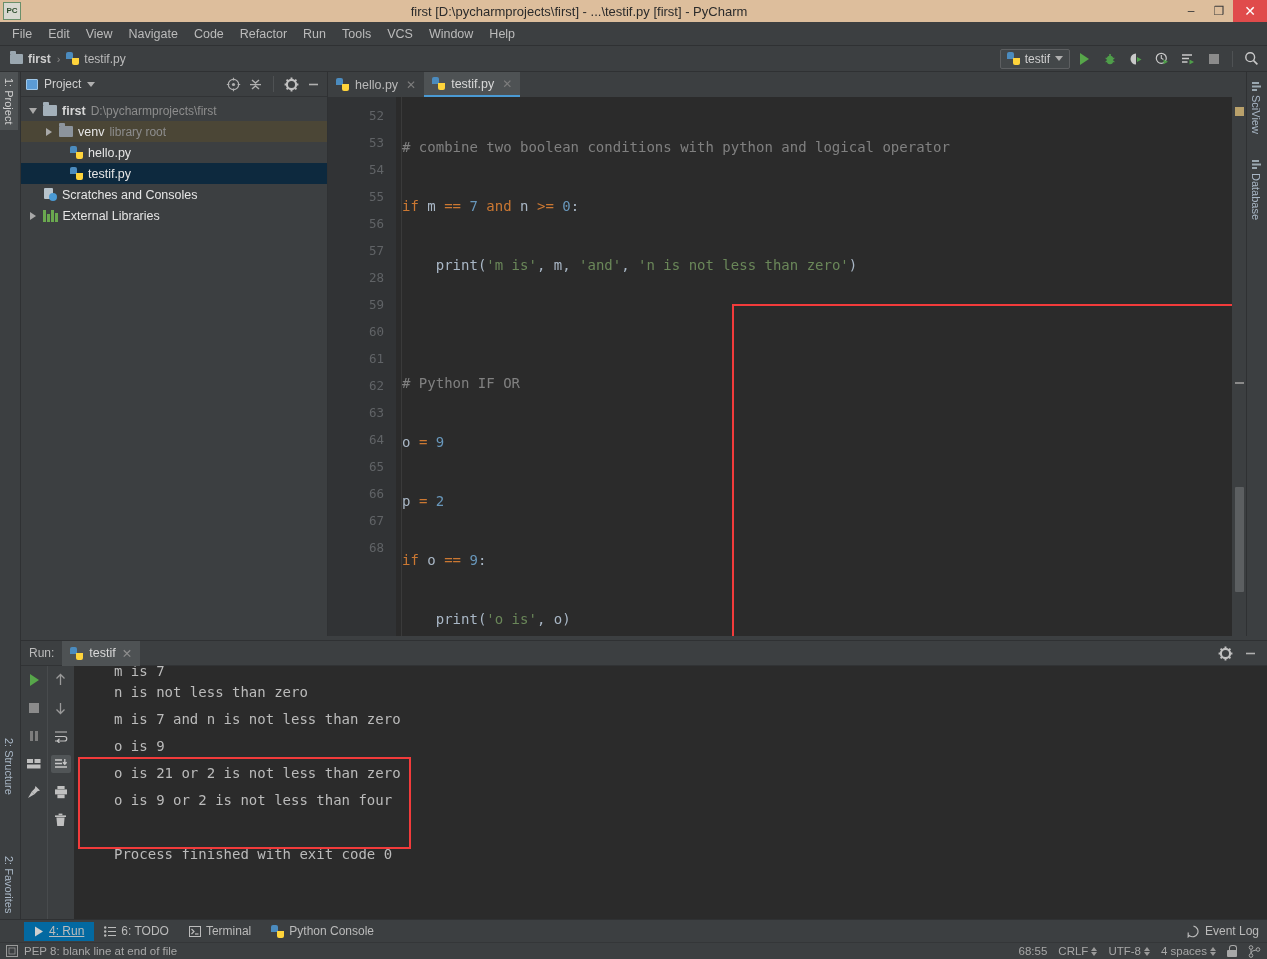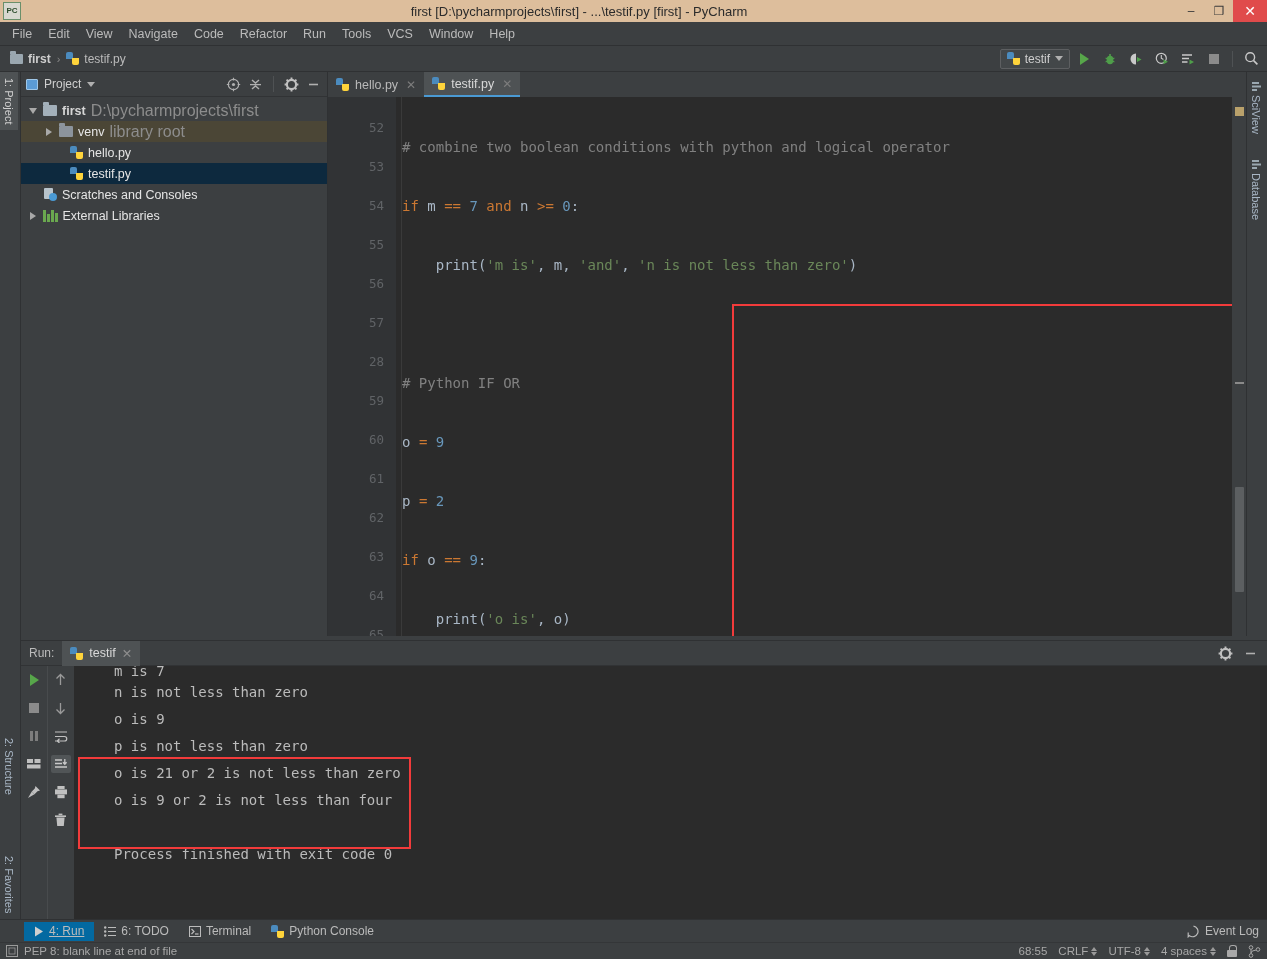--- a/index.html
+++ b/index.html
@@ -104,21 +104,21 @@
 
   .tree{padding-top:3px;font-size:12.5px;}
   .row{height:21px;display:flex;align-items:center;gap:5px;padding-left:6px;white-space:nowrap;}
   .row.sel{background:#0d293e;}
   .row.hl{background:#4b4636;}
   .arrow{width:11px;height:11px;display:flex;align-items:center;justify-content:center;}
   .arr-dn{width:0;height:0;border-left:4.5px solid transparent;border-right:4.5px solid transparent;border-top:6px solid #a9a9a9;}
   .arr-rt{width:0;height:0;border-top:4.5px solid transparent;border-bottom:4.5px solid transparent;border-left:6px solid #a9a9a9;}
   .row .nm{color:#e5e5e5;}
   .row .nm.b{font-weight:bold;color:#d6d6d6;}
-  .row .sub{color:#8d8d8d;font-size:16px;}
+  .row .sub{color:#8d8d8d;font-size:12px;}
   .fold2{width:14px;height:11px;background:#a3b0ba;border-radius:1px;position:relative;}
   .fold2:before{content:"";position:absolute;left:0;top:-3px;width:6px;height:3px;background:#a3b0ba;border-radius:1px 1px 0 0;}
   .fold2.dim{background:#8c949c;}
   .fold2.dim:before{background:#8c949c;}
   .lib-ico{display:flex;gap:1.5px;align-items:flex-end;height:12px;}
   .lib-ico i{display:block;width:2.5px;background:#6aa84f;}
   .scr-ico{width:13px;height:13px;position:relative;}
   .scr-ico:before{content:"";position:absolute;left:0;top:0;width:9px;height:11px;background:#b8c4cc;border-radius:1px;}
   .scr-ico:after{content:"";position:absolute;right:0;bottom:0;width:8px;height:8px;border-radius:50%;background:#4a9ad4;}
 
@@ -134,21 +134,21 @@
   }
   .tab.active{background:#4e5254;border-bottom:2px solid #4a9ad4;color:#d8d8d8;}
   .tab .x{color:#7d7d7d;font-size:12px;margin-left:2px;}
 
   .code-wrap{position:relative;height:539px;overflow:hidden;background:#2b2b2b;}
   .gutter{
     position:absolute;left:0;top:0;width:68px;height:539px;background:#313335;
     font-family:"DejaVu Sans Mono", monospace;font-size:12.5px;color:#606366;
     text-align:right;padding-top:5px;
   }
-  .gutter div{height:27px;line-height:27px;padding-right:12px;margin-top:12px;}
+  .gutter div{height:27px;line-height:27px;padding-right:12px;}
   .gmargin{position:absolute;left:68px;top:0;width:6px;height:539px;background:#2b2b2b;border-right:1px solid #3a3a3a;}
   .code{
     position:absolute;left:74px;top:0;right:32px;height:539px;
     font-family:"DejaVu Sans Mono", monospace;font-size:14px;
     padding-top:5px;white-space:pre;color:#a9b7c6;
   }
   .code .ln{height:27px;line-height:27px;}
   .kw{color:#cc7832;}
   .num{color:#6897bb;}
   .str{color:#6a8759;}
@@ -589,22 +589,22 @@
             <rect x="1" y="2.4" width="11" height="1.6" fill="#c0c0c0"></rect>
             <rect x="4.6" y="0.6" width="3.8" height="1.6" fill="#c0c0c0"></rect>
             <path d="M2.4 4.4 H10.6 L9.8 13 H3.2 Z" fill="#c0c0c0"></path>
           </svg>
       </div>
     </div>
 
     <div class="console">
       <div class="cl clipped">m is 7</div>
       <div class="cl">n is not less than zero</div>
+      <div class="cl">m is 7 and n is not less than zero</div>
       <div class="cl">o is 9</div>
-      <div class="cl">p is not less than zero</div>
       <div class="cl">o is 21 or 2 is not less than zero</div>
       <div class="cl">o is 9 or 2 is not less than four</div>
       <div class="cl"></div>
       <div class="cl">Process finished with exit code 0</div>
     </div>
   </div>
 
   <div class="redbox-out"></div>
 
   <div class="bottombar">

